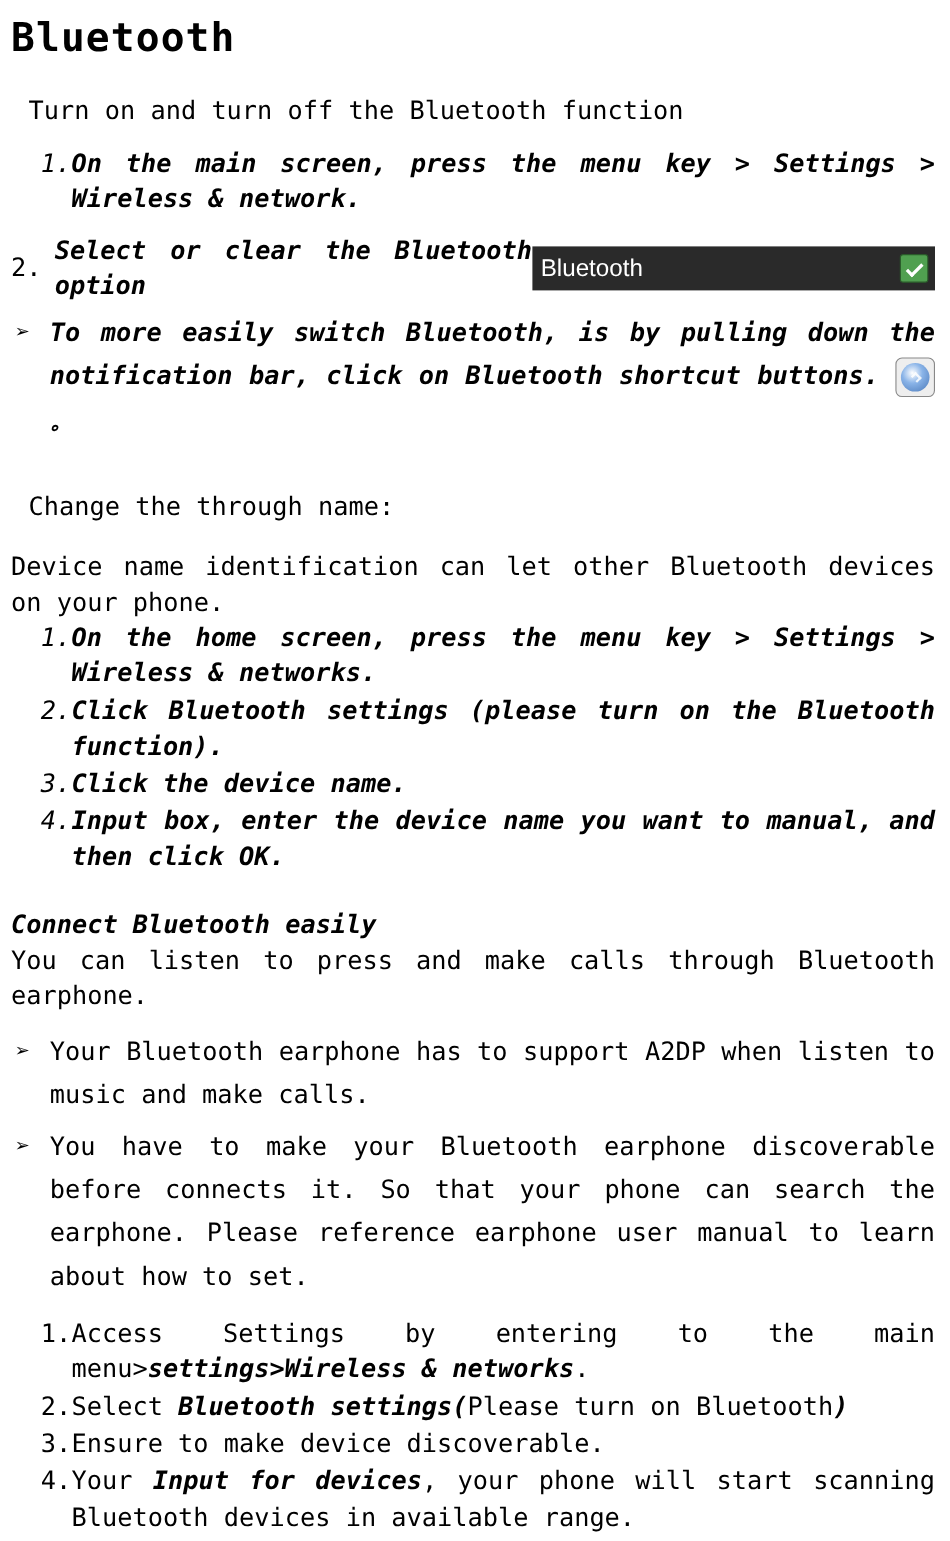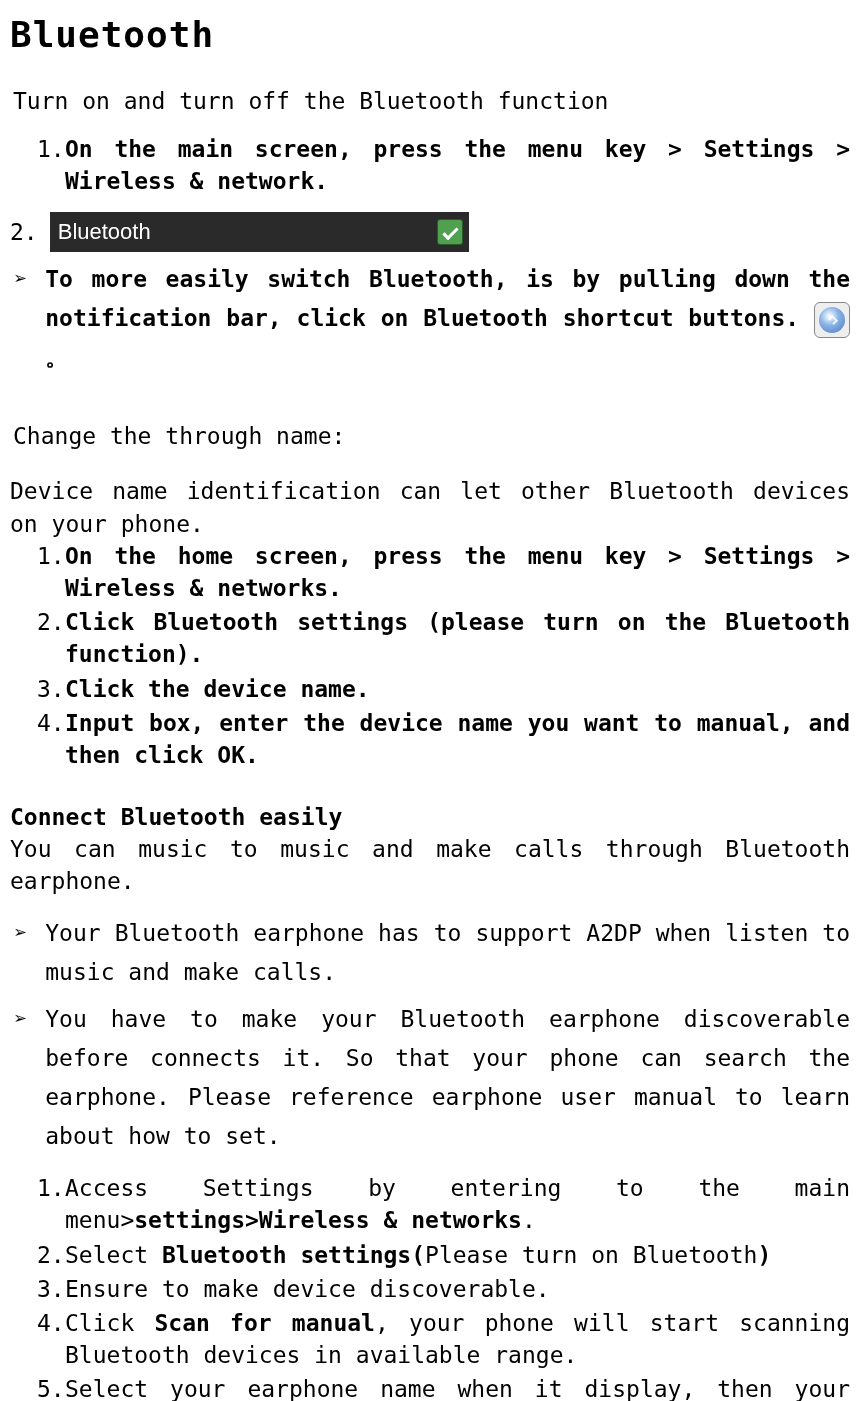--- a/index.html
+++ b/index.html
@@ -15,25 +15,26 @@
       text-justify: inter-ideograph;
     }
     h1 {
       font-size: 36px;
       font-weight: bold;
       margin: 0 0 25px 0;
       letter-spacing: 1px;
     }
     .subhead {
       font-weight: normal;
-      margin: 20px 0 15px 3px;
+      margin: 20px 0 15px 16px;
       font-size: 23px;
     }
     .bold {
       font-weight: bold;
+      font-style: italic;
     }
     ol {
       margin: 0 0 15px 0;
       padding-left: 55px;
       counter-reset: item;
       list-style: none;
     }
     ol > li {
       counter-increment: item;
       position: relative;
@@ -153,20 +154,21 @@
 <h1>Bluetooth</h1>
 
 <div class="subhead">Turn on and turn off the Bluetooth function</div>
 
 <ol class="bold-nums">
   <li class="bold">On the main screen, press the menu key &gt; Settings &gt; Wireless &amp; network.</li>
 </ol>
 
 <div class="second-item">
   <span class="num">2.</span>
+  <span class="bold">Select or clear the Bluetooth option</span>
   <span class="bt-settings-box">
     <span>Bluetooth</span>
     <span class="check-icon"></span>
   </span>
 </div>
 
 <div class="arrow-item arrow-item-tight">
   <span class="arrow">➢</span>
   <span class="txt bold">
     <span>To more easily switch Bluetooth, is by pulling down the notification bar, click on Bluetooth shortcut buttons. </span>
@@ -183,21 +185,21 @@
 <ol class="bold-nums">
   <li class="bold">On the home screen, press the menu key &gt; Settings &gt; Wireless &amp; networks.</li>
   <li class="bold">Click Bluetooth settings (please turn on the Bluetooth function).</li>
   <li class="bold">Click the device name.</li>
   <li class="bold">Input box, enter the device name you want to manual, and then click OK.</li>
 </ol>
 
 <div class="spacer"></div>
 
 <div class="bold">Connect Bluetooth easily</div>
-<div>You can music to music and make calls through Bluetooth earphone.</div>
+<div>You can listen to press and make calls through Bluetooth earphone.</div>
 
 <div class="smallspace"></div>
 
 <div class="arrow-item arrow-item-tight">
   <span class="arrow">➢</span>
   <span class="txt">Your Bluetooth earphone has to support A2DP when listen to music and make calls.</span>
 </div>
 <div class="arrow-item arrow-item-tight">
   <span class="arrow">➢</span>
   <span class="txt">You have to make your Bluetooth earphone discoverable before connects it. So that your phone can search the earphone. Please reference earphone user manual to learn about how to set.</span>
@@ -207,17 +209,17 @@
 
 <ol>
   <li>
     <span>Access Settings by entering to the main menu&gt;</span><span class="bold">settings&gt;Wireless &amp; networks</span><span>.</span>
   </li>
   <li>
     <span>Select </span><span class="bold">Bluetooth settings(</span><span>Please turn on Bluetooth</span><span class="bold">)</span>
   </li>
   <li>Ensure to make device discoverable.</li>
   <li>
-    <span>Click </span><span class="bold">Scan for manual</span><span>, your phone will start scanning Bluetooth devices in available range.</span>
+    <span>Your </span><span class="bold">Input for devices</span><span>, your phone will start scanning Bluetooth devices in available range.</span>
   </li>
   <li>Select your earphone name when it display, then your phone will try to match your earphone.</li>
 
 </ol>
 
 </body></html>

